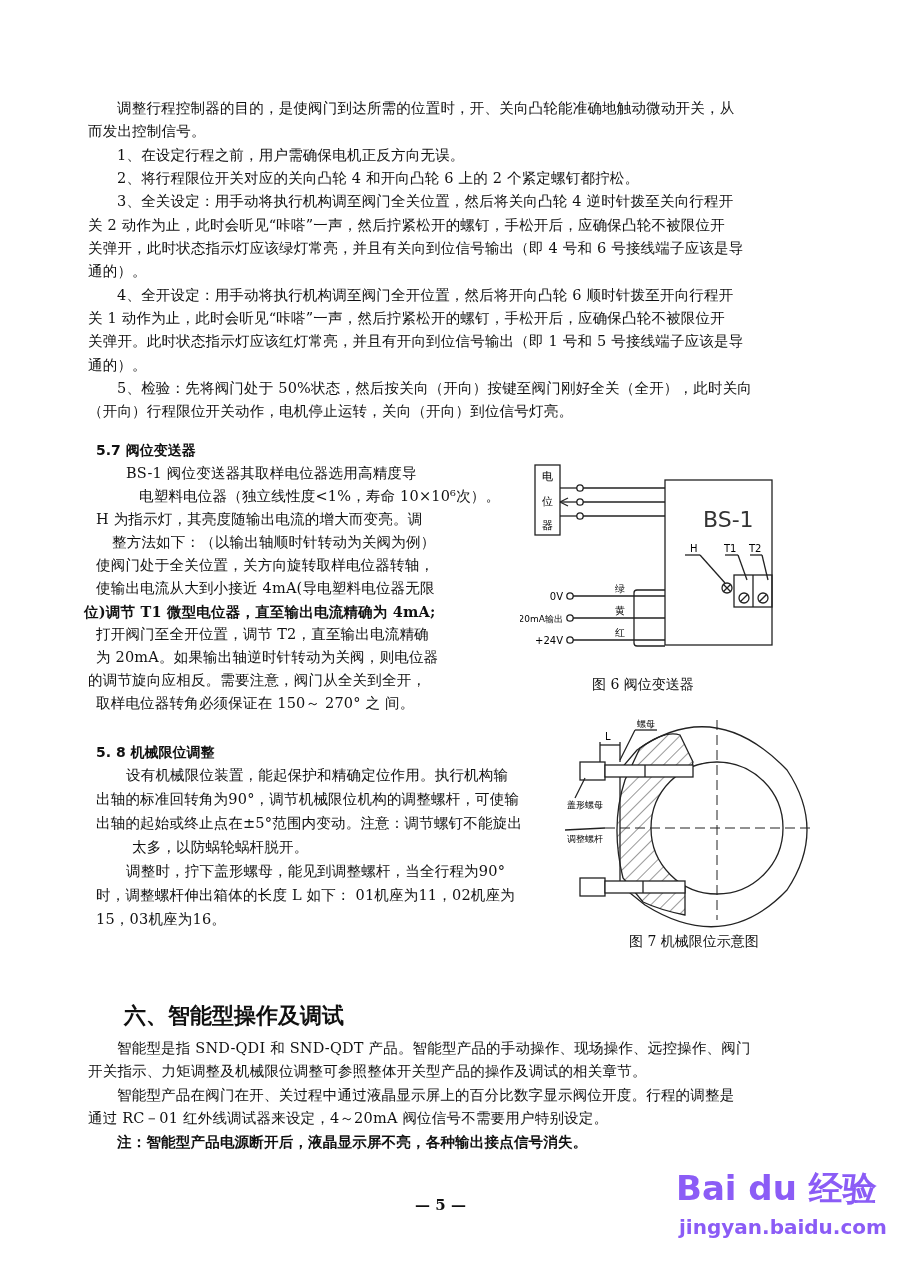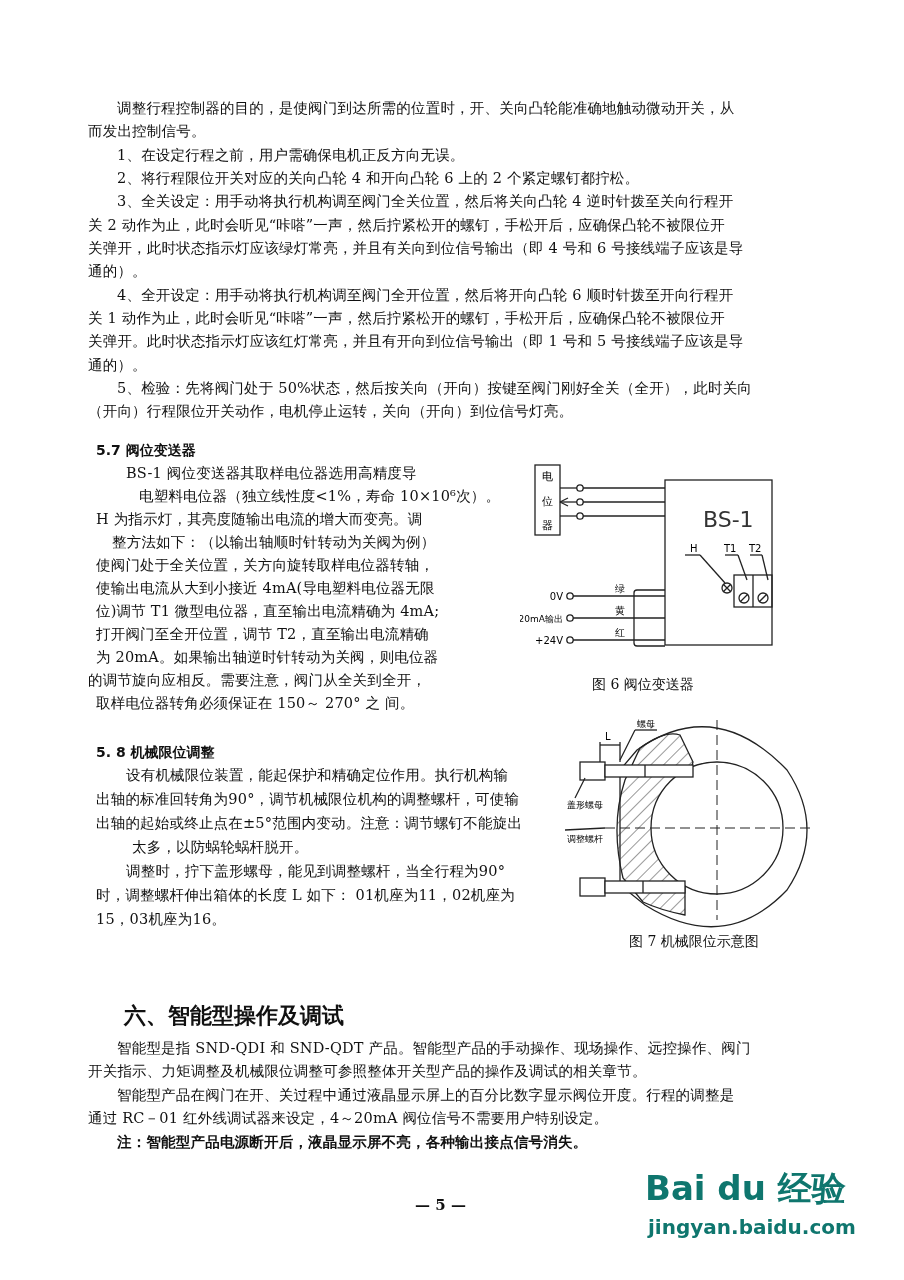--- a/index.html
+++ b/index.html
@@ -4,21 +4,21 @@
 <style>
   html, body { margin: 0; padding: 0; background: #ffffff; }
   body { width: 904px; height: 1280px; position: relative; overflow: hidden;
          font-family: "DejaVu Serif", "Liberation Serif", serif; color: #111; }
   .p { position: absolute; font-size: 14.5px; line-height: 23px; letter-spacing: 0.2px; white-space: nowrap; }
   .h2 { position: absolute; font-family: "DejaVu Sans", "Liberation Sans", sans-serif; font-weight: bold; font-size: 14px; }
   .h1 { position: absolute; font-family: "DejaVu Serif", "Liberation Serif", serif; font-weight: bold; font-size: 22px; margin-left: 36px; }
   .cap { position: absolute; font-size: 14px; }
   .bold { font-weight: bold; font-family: "DejaVu Sans", "Liberation Sans", sans-serif; }
   .pagenum { position: absolute; font-weight: bold; font-size: 15px; }
-  .wm { position: absolute; color: #0f766e; font-family: "DejaVu Sans", "Liberation Sans", sans-serif; font-weight: bold; }
+  .wm { position: absolute; color: #8b5cf6; font-family: "DejaVu Sans", "Liberation Sans", sans-serif; font-weight: bold; margin-left: 31px; }
   svg text { font-family: "DejaVu Sans", "Liberation Sans", sans-serif; }
 </style>
 </head>
 <body>
 
 <div class="p" style="left:117px;top:97px;">调整行程控制器的目的，是使阀门到达所需的位置时，开、关向凸轮能准确地触动微动开关，从</div>
 <div class="p" style="left:88px;top:120px;">而发出控制信号。</div>
 
 <div class="p" style="left:117px;top:144px;">1、在设定行程之前，用户需确保电机正反方向无误。</div>
 <div class="p" style="left:117px;top:167px;">2、将行程限位开关对应的关向凸轮 4 和开向凸轮 6 上的 2 个紧定螺钉都拧松。</div>
@@ -36,21 +36,21 @@
 <div class="p" style="left:117px;top:377px;">5、检验：先将阀门处于 50%状态，然后按关向（开向）按键至阀门刚好全关（全开），此时关向</div>
 <div class="p" style="left:88px;top:400px;">（开向）行程限位开关动作，电机停止运转，关向（开向）到位信号灯亮。</div>
 
 <div class="h2" style="left:96px;top:442px;">5.7  阀位变送器</div>
 <div class="p" style="left:126px;top:462px;">BS-1 阀位变送器其取样电位器选用高精度导</div>
 <div class="p" style="left:96px;top:485px;margin-left:43px;">电塑料电位器（独立线性度&lt;1%，寿命 10×10⁶次）。</div>
 <div class="p" style="left:96px;top:508px;">H 为指示灯，其亮度随输出电流的增大而变亮。调</div>
 <div class="p" style="left:96px;top:531px;margin-left:16px;">整方法如下：（以输出轴顺时针转动为关阀为例）</div>
 <div class="p" style="left:96px;top:554px;">使阀门处于全关位置，关方向旋转取样电位器转轴，</div>
 <div class="p" style="left:96px;top:577px;">使输出电流从大到小接近 4mA(导电塑料电位器无限</div>
-<div class="p" style="left:96px;top:600px;">位)调节 T1 微型电位器，直至输出电流精确为 4mA;</div>
+<div class="p" style="left:84px;top:600px;font-weight:bold;">位)调节 T1 微型电位器，直至输出电流精确为 4mA;</div>
 <div class="p" style="left:96px;top:623px;">打开阀门至全开位置，调节 T2，直至输出电流精确</div>
 <div class="p" style="left:96px;top:646px;">为 20mA。如果输出轴逆时针转动为关阀，则电位器</div>
 <div class="p" style="left:88px;top:669px;">的调节旋向应相反。需要注意，阀门从全关到全开，</div>
 <div class="p" style="left:96px;top:692px;">取样电位器转角必须保证在 150～ 270° 之 间。</div>
 
 <svg style="position:absolute;left:520px;top:455px;" width="270" height="200" viewBox="0 0 270 200">
   <g stroke="#222" fill="none" stroke-width="1.3">
     <rect x="15" y="10" width="25" height="70"></rect>
     <line x1="40" y1="33" x2="57" y2="33"></line>
       <circle cx="60" cy="33" r="3.2"></circle>

